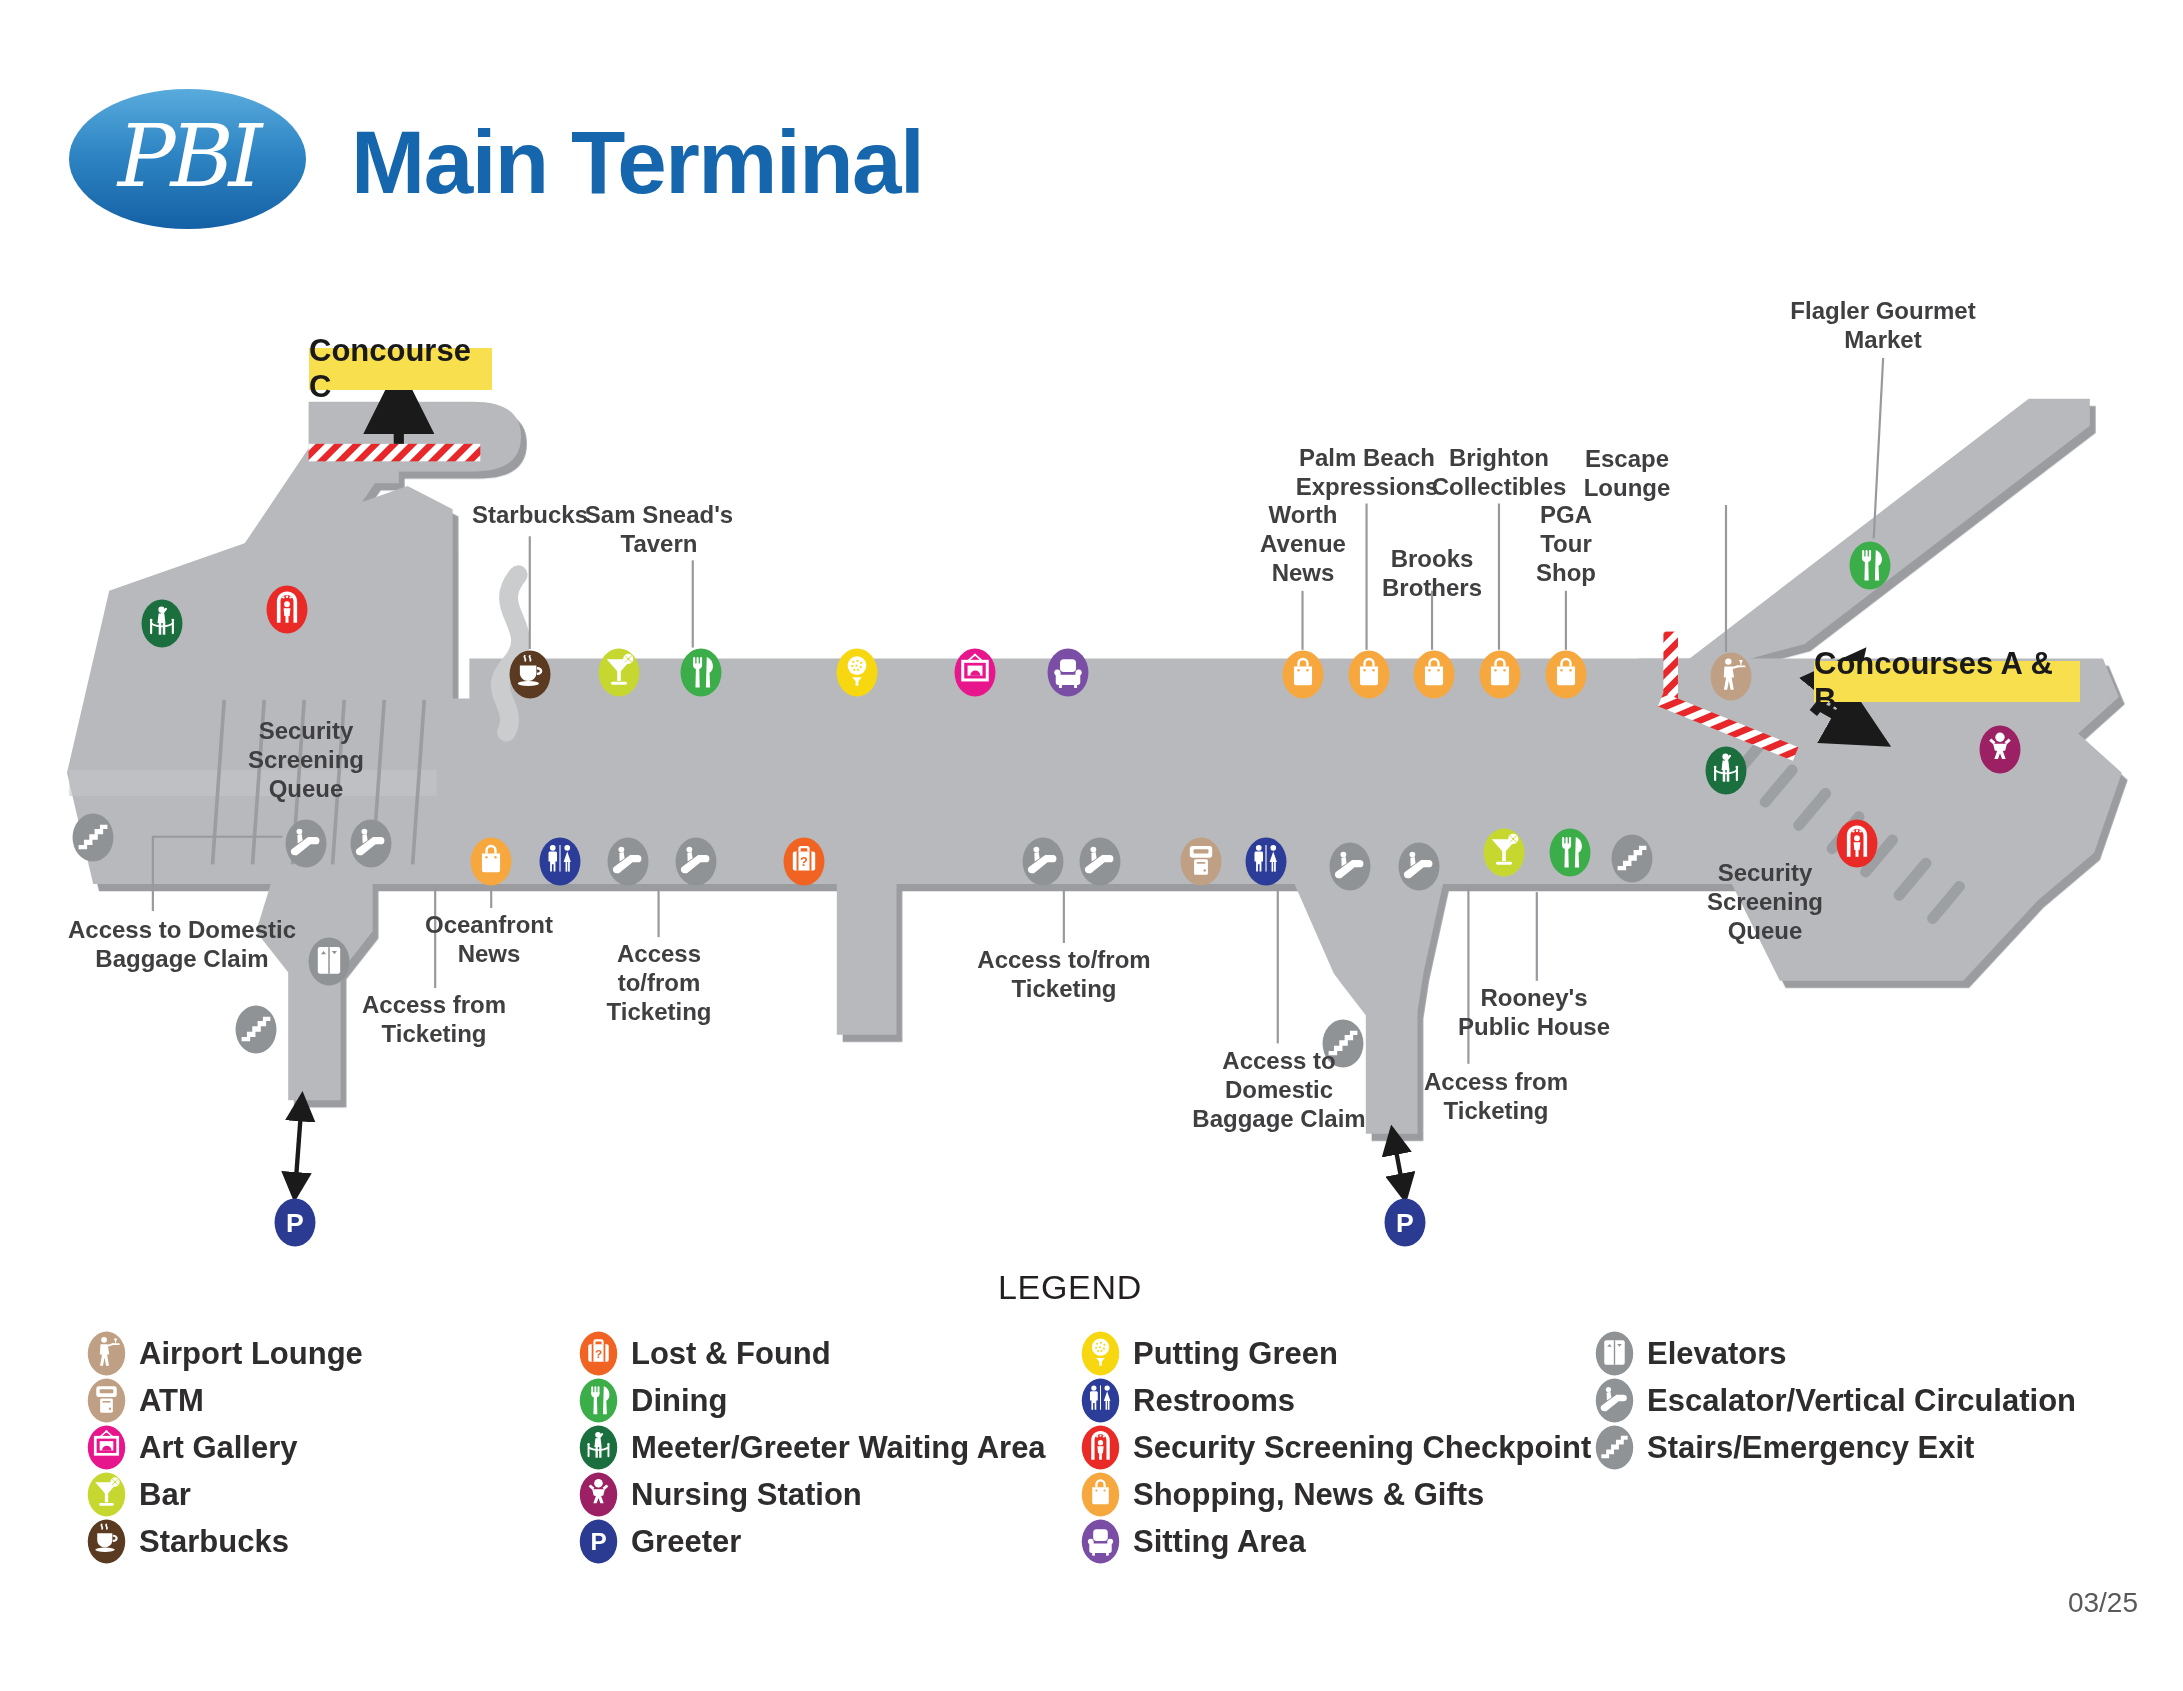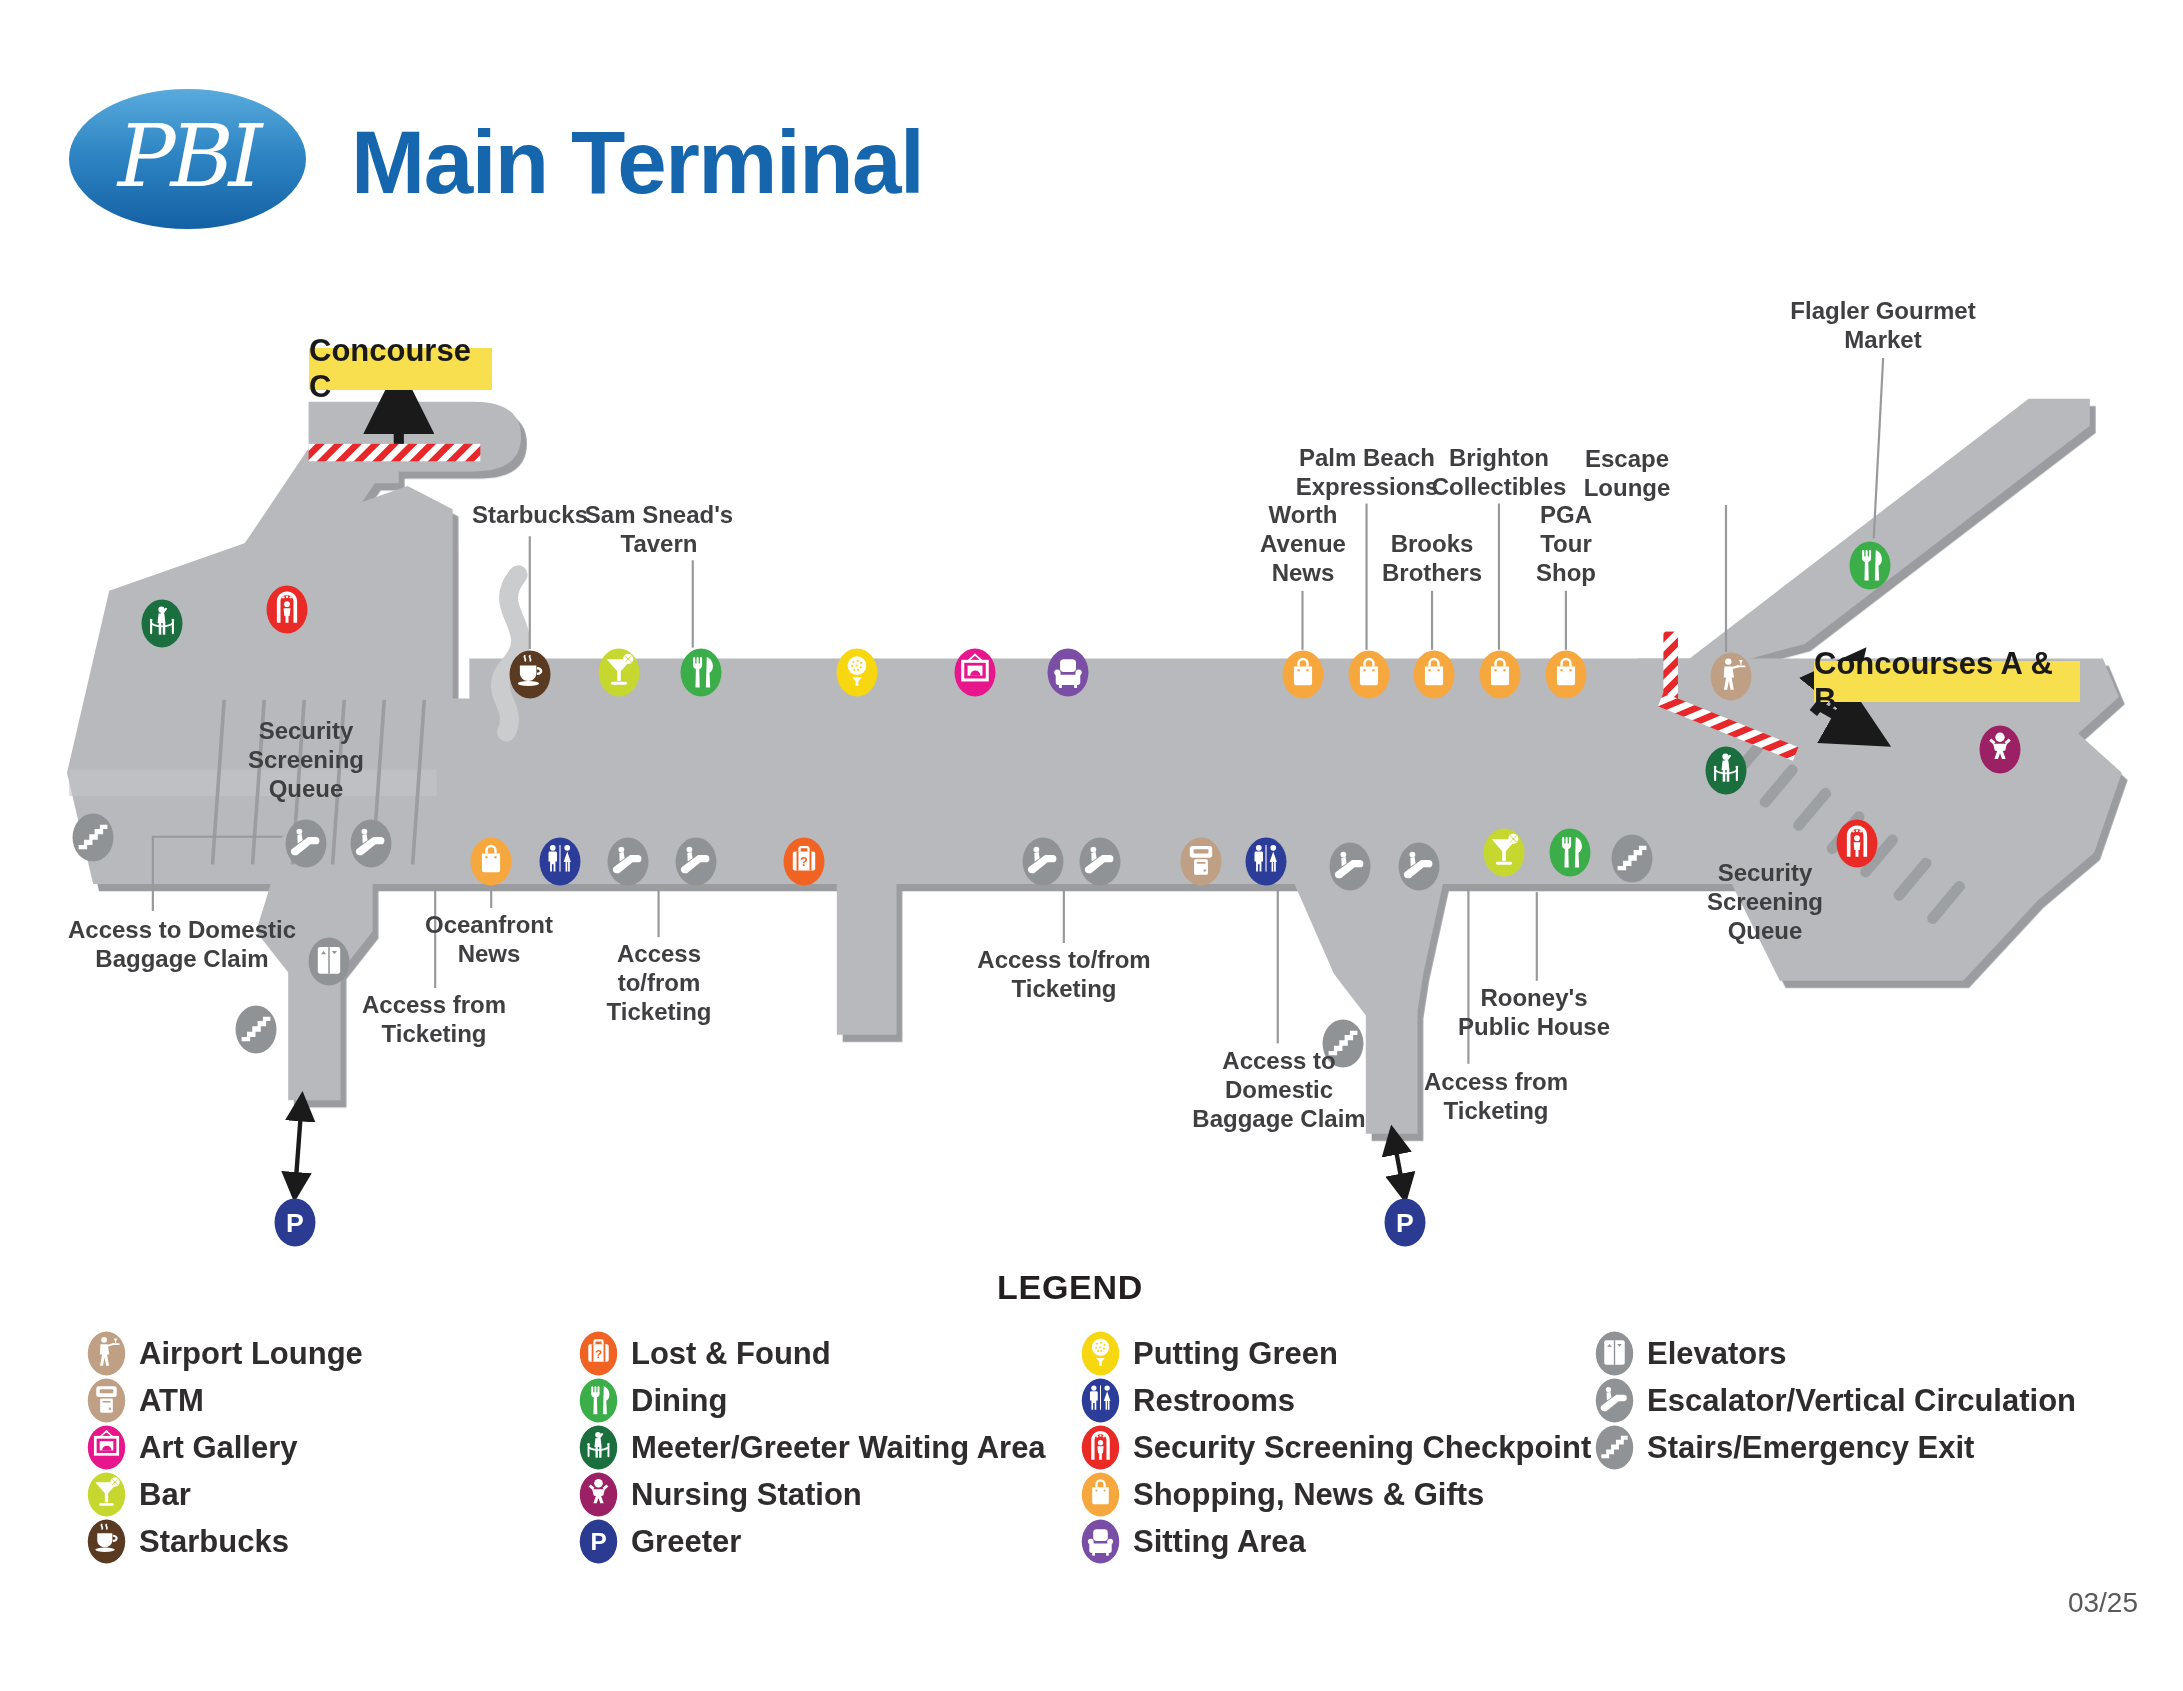--- a/index.html
+++ b/index.html
@@ -17,21 +17,21 @@
   .cbox{position:absolute;background:#f7df4d;color:#1a1a1a;font-weight:700;
         display:flex;align-items:center;justify-content:center;}
   #cbox-c{left:309px;top:348px;width:183px;height:42px;font-size:31px;}
   #cbox-ab{left:1814px;top:661px;width:266px;height:41px;font-size:31px;}
   
   .map-icon{position:absolute;width:44px;height:49px;margin-left:-22px;margin-top:-25px;}
   .map-label{position:absolute;transform:translateX(-50%);text-align:center;color:#3f3e40;
         font-size:24px;font-weight:700;line-height:1.2;white-space:pre-line;}
   
   #legend-title{position:absolute;left:1070px;top:1268px;transform:translateX(-50%);
-        font-size:34px;font-weight:700;color:#231f20;letter-spacing:0.7px;}
+        font-size:34px;font-weight:400;color:#231f20;letter-spacing:0.7px;}
   .legend-col{position:absolute;top:1330px;}
   .legend-item{display:flex;align-items:center;height:47px;}
   .legend-item .licon{width:39px;height:45px;flex:0 0 39px;}
   .legend-item .llabel{margin-left:13px;font-size:31px;color:#2e2c2d;font-weight:700;
         white-space:nowrap;}
   #version{position:absolute;right:45px;top:1587px;font-size:28px;color:#58595b;}
   svg.base{position:absolute;left:0;top:0;}
 </style>
 </head>
 <body>
@@ -516,21 +516,21 @@
       <div class="map-label" style="left: 659px; top: 501px;">Sam Snead's
 Tavern</div>
       <div class="map-label" style="left: 306px; top: 717px;">Security
 Screening
 Queue</div>
       <div class="map-label" style="left: 1303px; top: 501px;">Worth
 Avenue
 News</div>
       <div class="map-label" style="left: 1367px; top: 444px;">Palm Beach
 Expressions</div>
-      <div class="map-label" style="left: 1432px; top: 530px;">Brooks
+      <div class="map-label" style="left: 1432px; top: 545px;">Brooks
 Brothers</div>
       <div class="map-label" style="left: 1499px; top: 444px;">Brighton
 Collectibles</div>
       <div class="map-label" style="left: 1566px; top: 501px;">PGA
 Tour
 Shop</div>
       <div class="map-label" style="left: 1627px; top: 445px;">Escape
 Lounge</div>
       <div class="map-label" style="left: 1883px; top: 297px;">Flagler Gourmet
 Market</div>

